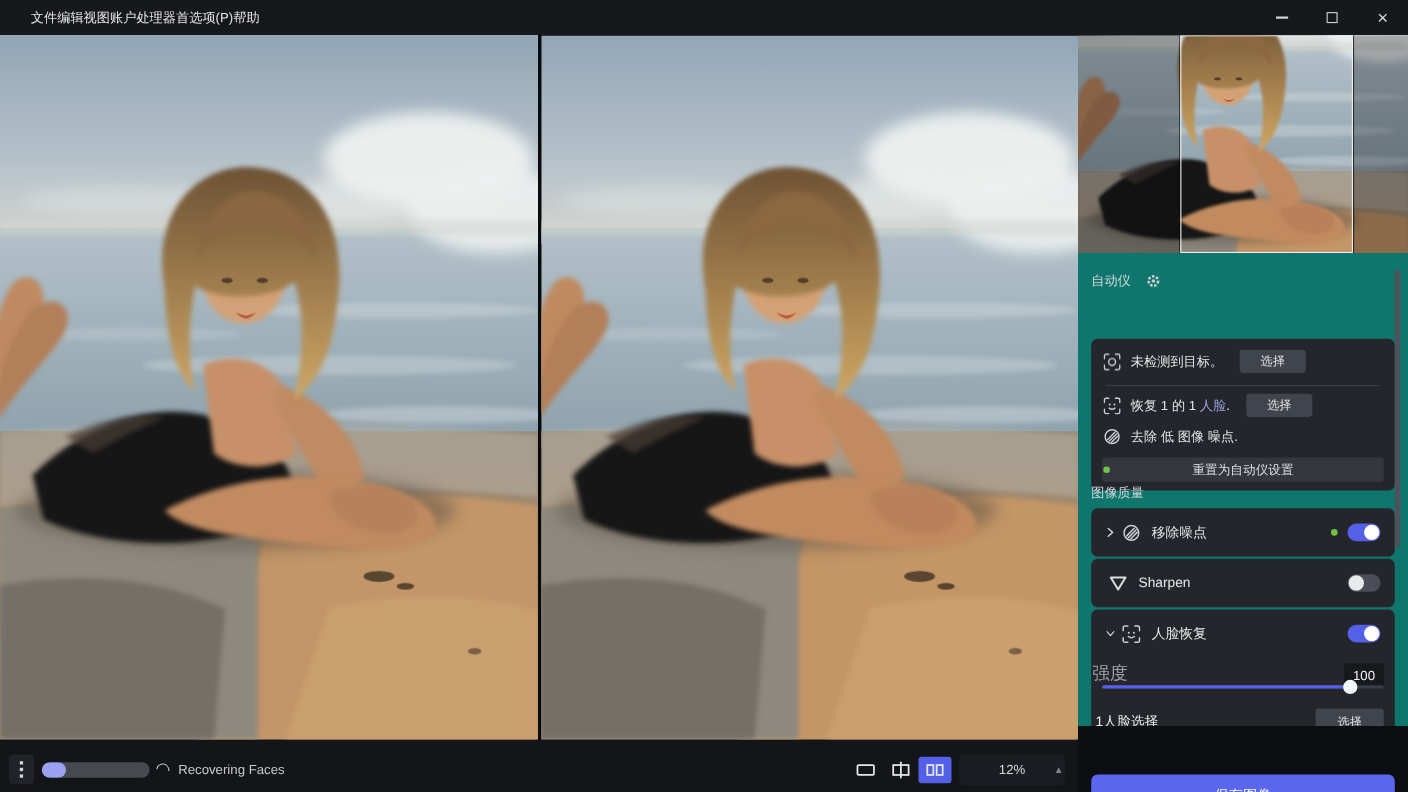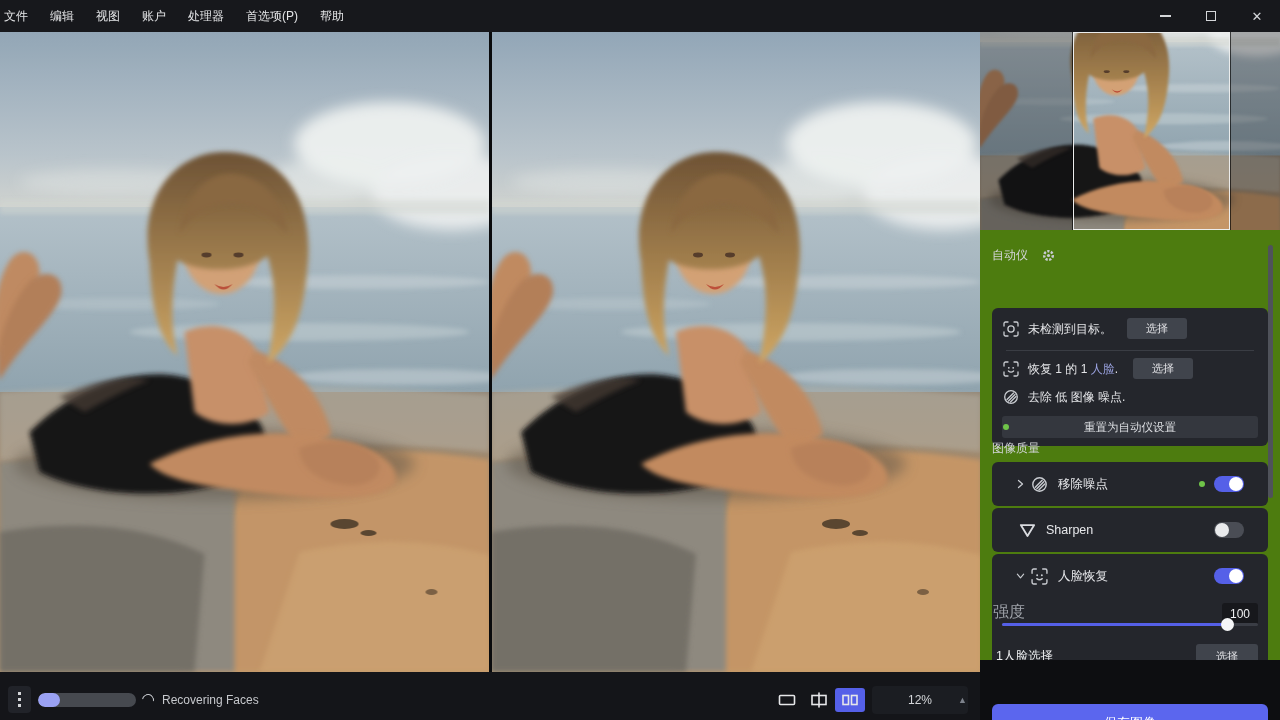--- a/index.html
+++ b/index.html
@@ -3,21 +3,21 @@
 <meta charset="utf-8">
 <style>
   * { margin:0; padding:0; box-sizing:border-box; }
   html,body { width:1280px; height:720px; overflow:hidden; background:#0d0e11;
     font-family:"Liberation Sans","DejaVu Sans",sans-serif; color:#e2e3e6; }
   .abs { position:absolute; }
 
   
   #titlebar { position:absolute; left:0; top:0; width:1280px; height:32px;
     background:#17181c; display:flex; align-items:center; z-index:30; }
-  #menus { display:flex; gap:22px; padding-left:4px; z-index:2;align-items:center; }
+  #menus { display:flex; padding-left:28px; z-index:2;align-items:center; }
   #menus span { font-size:12px; color:#e4e5e7; cursor:default; }
   #win-title { position:absolute; left:0; right:0; text-align:center; font-size:12px; color:#d4d6d9; }
   #win-controls { margin-left:auto; display:flex; z-index:2; }
   .win-btn { width:46px; height:32px; display:flex; align-items:center; justify-content:center; }
   .min-glyph { width:11px; height:2px; background:#d4d6d9; }
   .max-glyph { width:10px; height:10px; border:1.5px solid #d4d6d9; }
   .close-glyph { font-size:13px; color:#d4d6d9; line-height:1; }
 
   
   #preview { position:absolute; left:0; top:32px; width:980px; height:640px; background:#0a0b0d; }
@@ -38,21 +38,21 @@
     border:1.7px solid transparent; border-top-color:#c3c6cb; border-right-color:#c3c6cb; transform:rotate(-35deg); }
   #status-text { left:162px; top:21px; font-size:12px; color:#c6c8cc; line-height:14px; }
   .view-btn { top:16px; width:30px; height:24px; border-radius:3px; display:flex; align-items:center; justify-content:center; }
   .view-btn.active { background:#5560e8; }
   #zoom-group { left:872px; top:14px; width:96px; height:28px; background:#1b1d22; border-radius:4px;
     display:flex; align-items:center; padding:0 10px; gap:26px; }
   #zoom-level { font-size:12px; color:#d5d7da; }
   #zoom-caret { margin-left:auto; font-size:9px; color:#7d828b; }
 
   
-  #sidebar { position:absolute; left:980px; top:32px; width:300px; height:688px; background:#4d7c0f; overflow:hidden; }
+  #sidebar { position:absolute; left:980px; top:32px; width:300px; height:688px; background:#0f766e; overflow:hidden; }
   #thumb { left:0; top:0; width:300px; height:198px; overflow:hidden; background:#222; }
   #thumb-img { position:absolute; inset:0; }
   .thumb-dim { top:0; height:198px; background:rgba(10,11,14,.3); }
   #thumb-viewport { left:93px; top:0; width:157px; height:198px; border:1.5px solid #eceded;
     box-shadow:0 0 0 1px rgba(0,0,0,.65); }
 
   .section-label { font-size:12px; color:#d3d5d9; }
   #autopilot-header { left:12px; top:215px; display:flex; align-items:center; gap:13px; }
   .card { left:12px; width:276px; background:#24262c; border-radius:6px; }
   #autopilot-card { top:240px; height:138px;margin-top:36px; }
@@ -65,21 +65,21 @@
   #ap-divider { position:absolute; left:14px; right:14px; top:42px; height:1px; background:#3a3d44; }
   #reset-btn { position:absolute; left:10px; right:10px; top:108px; height:22px; background:#34373e;
     border:none; border-radius:3px; color:#dcdee2; font-size:11.5px; font-family:inherit; }
   #reset-dot { position:absolute; left:11px; top:8px; width:6px; height:6px; border-radius:50%; background:#6fc349; }
 
   #quality-label { left:12px; top:408px; }
   .q-card { position:absolute; left:12px; width:276px; background:#24262c; border-radius:6px; }
   #card-noise { top:430px; height:44px; }
   #card-sharpen { top:476px; height:44px; }
   #card-face { top:522px; height:150px; }
-  .q-head { position:absolute; left:0; right:0; top:0; height:44px; display:flex; align-items:center; padding:0 24px; }
+  .q-head { position:absolute; left:0; right:0; top:0; height:44px; display:flex; align-items:center; padding:0 13px; }
   .q-label { font-size:12.5px; color:#e6e7ea; margin-left:10px; }
   .chev { width:9px; height:10px; flex:none; }
   .q-icon { width:17px; height:17px; flex:none; margin-left:6px; }
   .status-dot { width:6px; height:6px; border-radius:50%; background:#6fc349; margin-left:auto; margin-right:9px; }
   .toggle { width:30px; height:16px; border-radius:8px; background:#4a4d55; position:relative; flex:none; }
   .toggle.push-right { margin-left:auto; }
   .toggle .knob { position:absolute; top:1px; left:1px; width:14px; height:14px; border-radius:50%; background:#e9eaec; }
   .toggle.on { background:#5560e8; }
   .toggle.on .knob { left:15px; background:#ffffff; }
 

